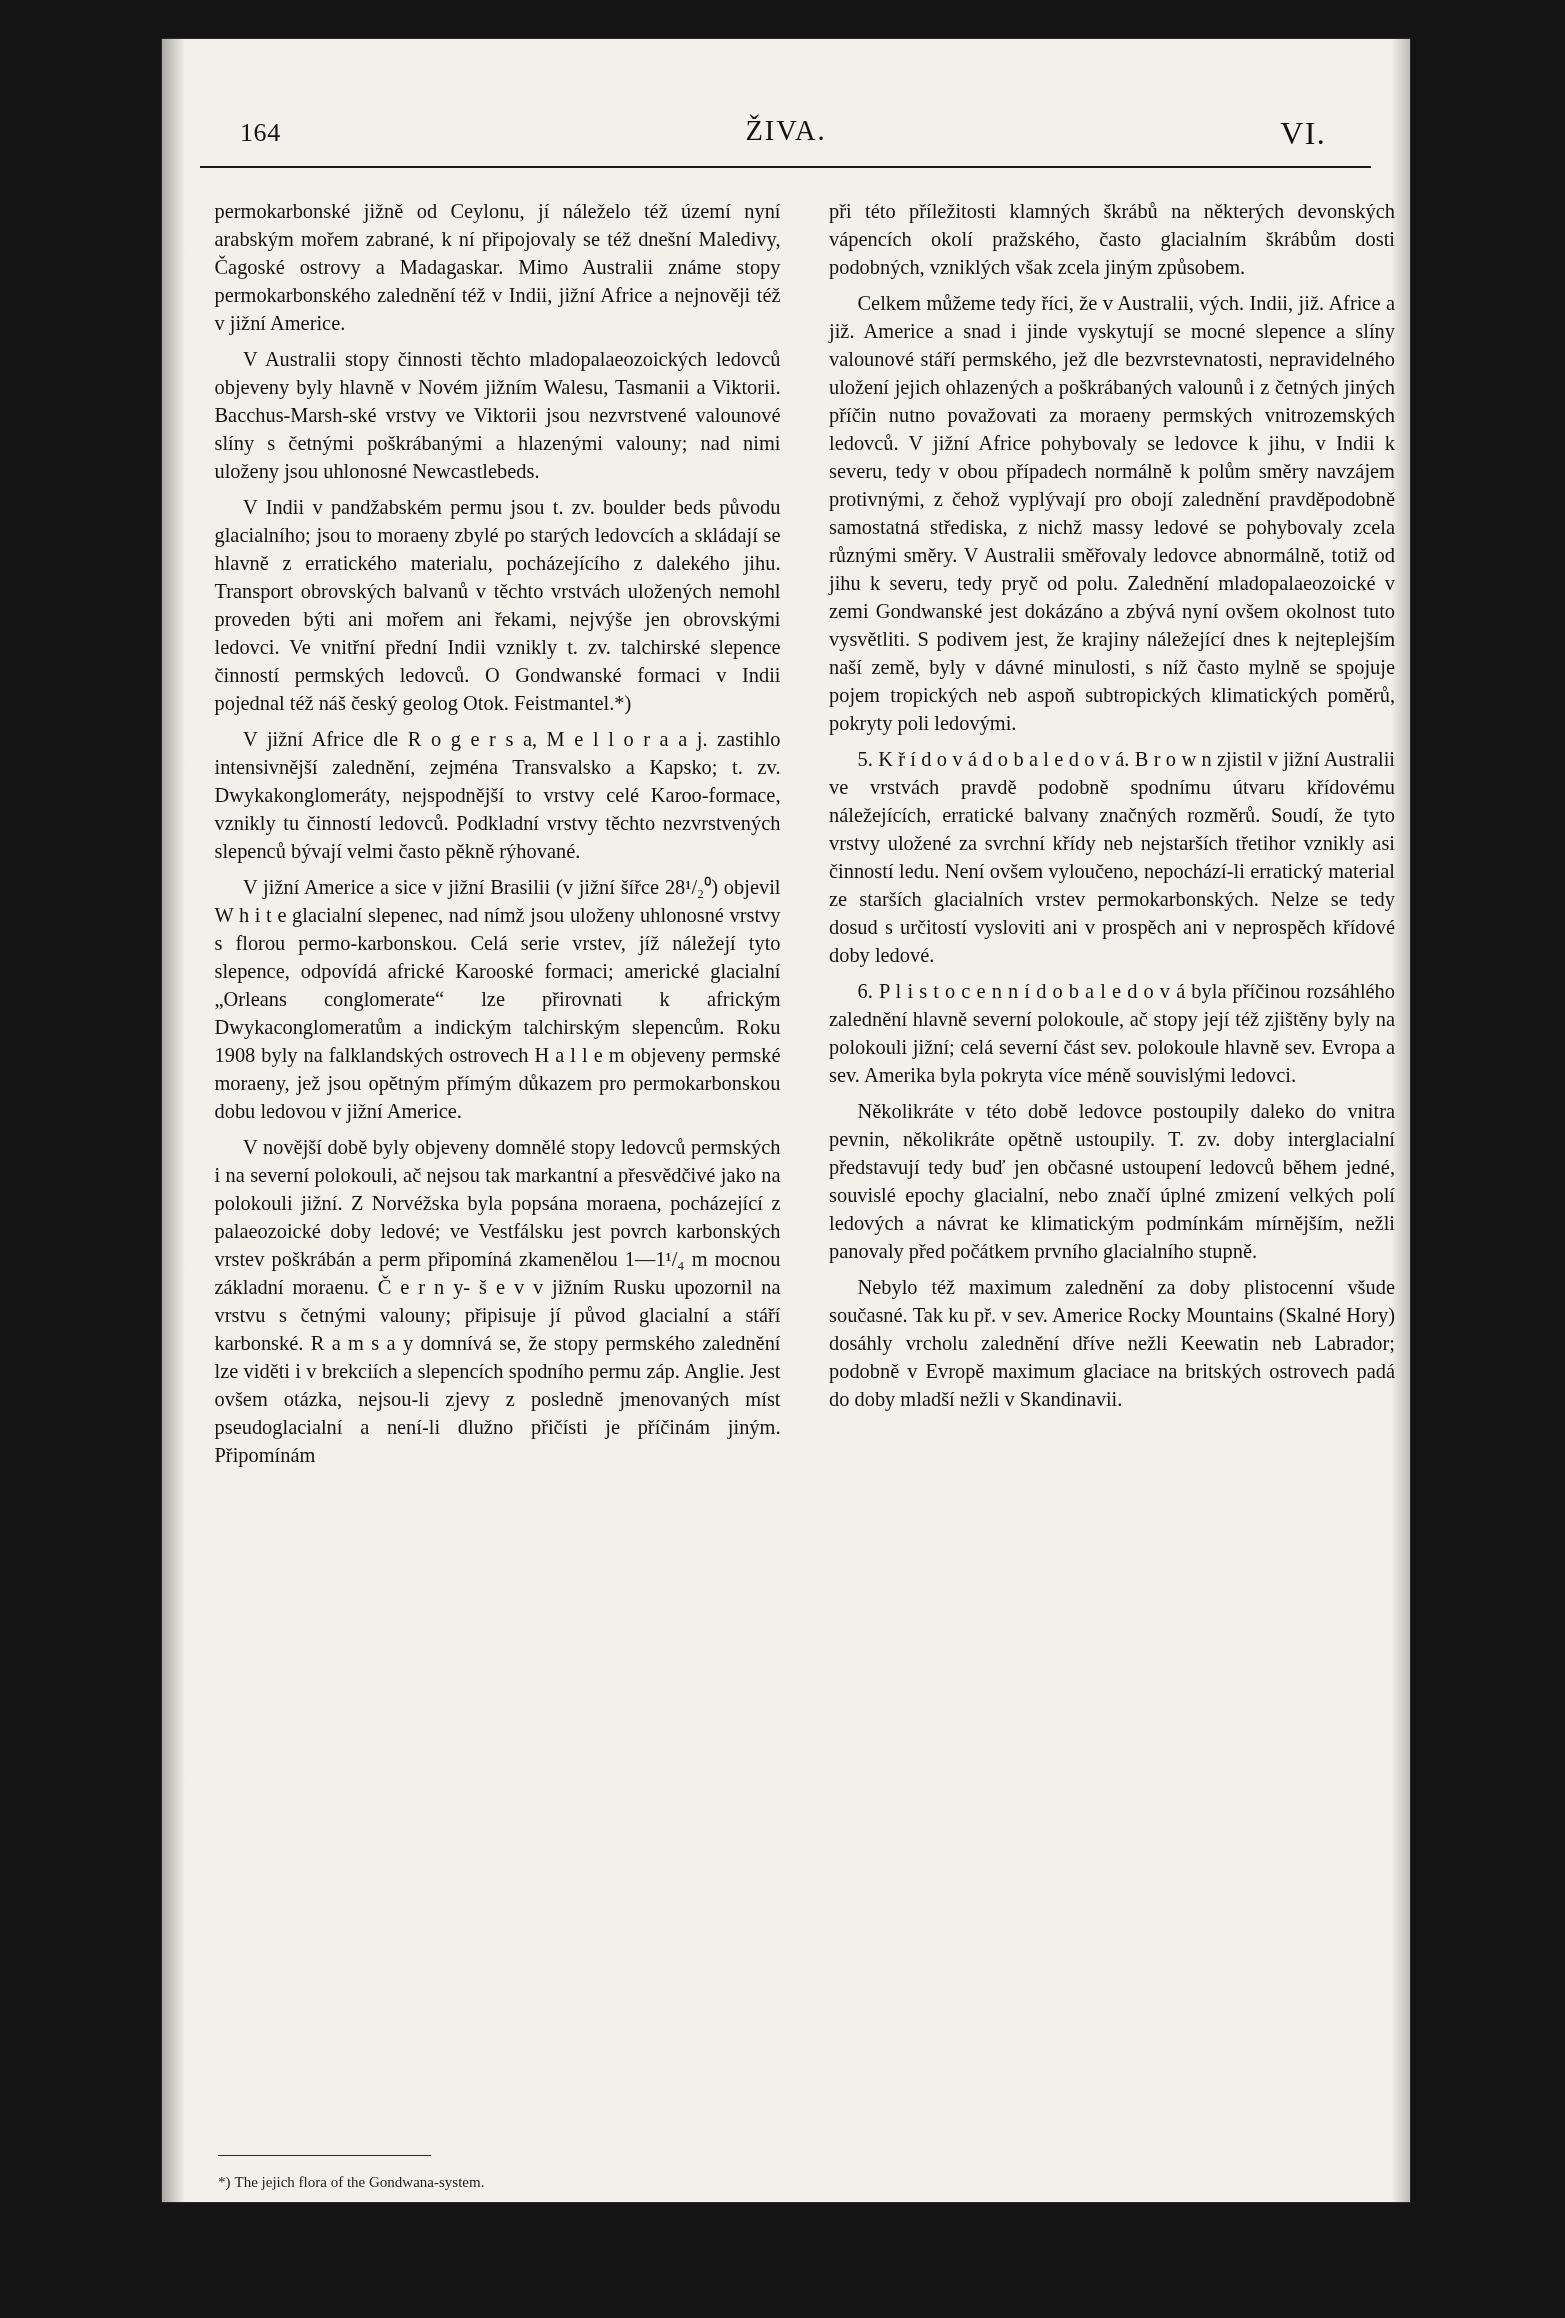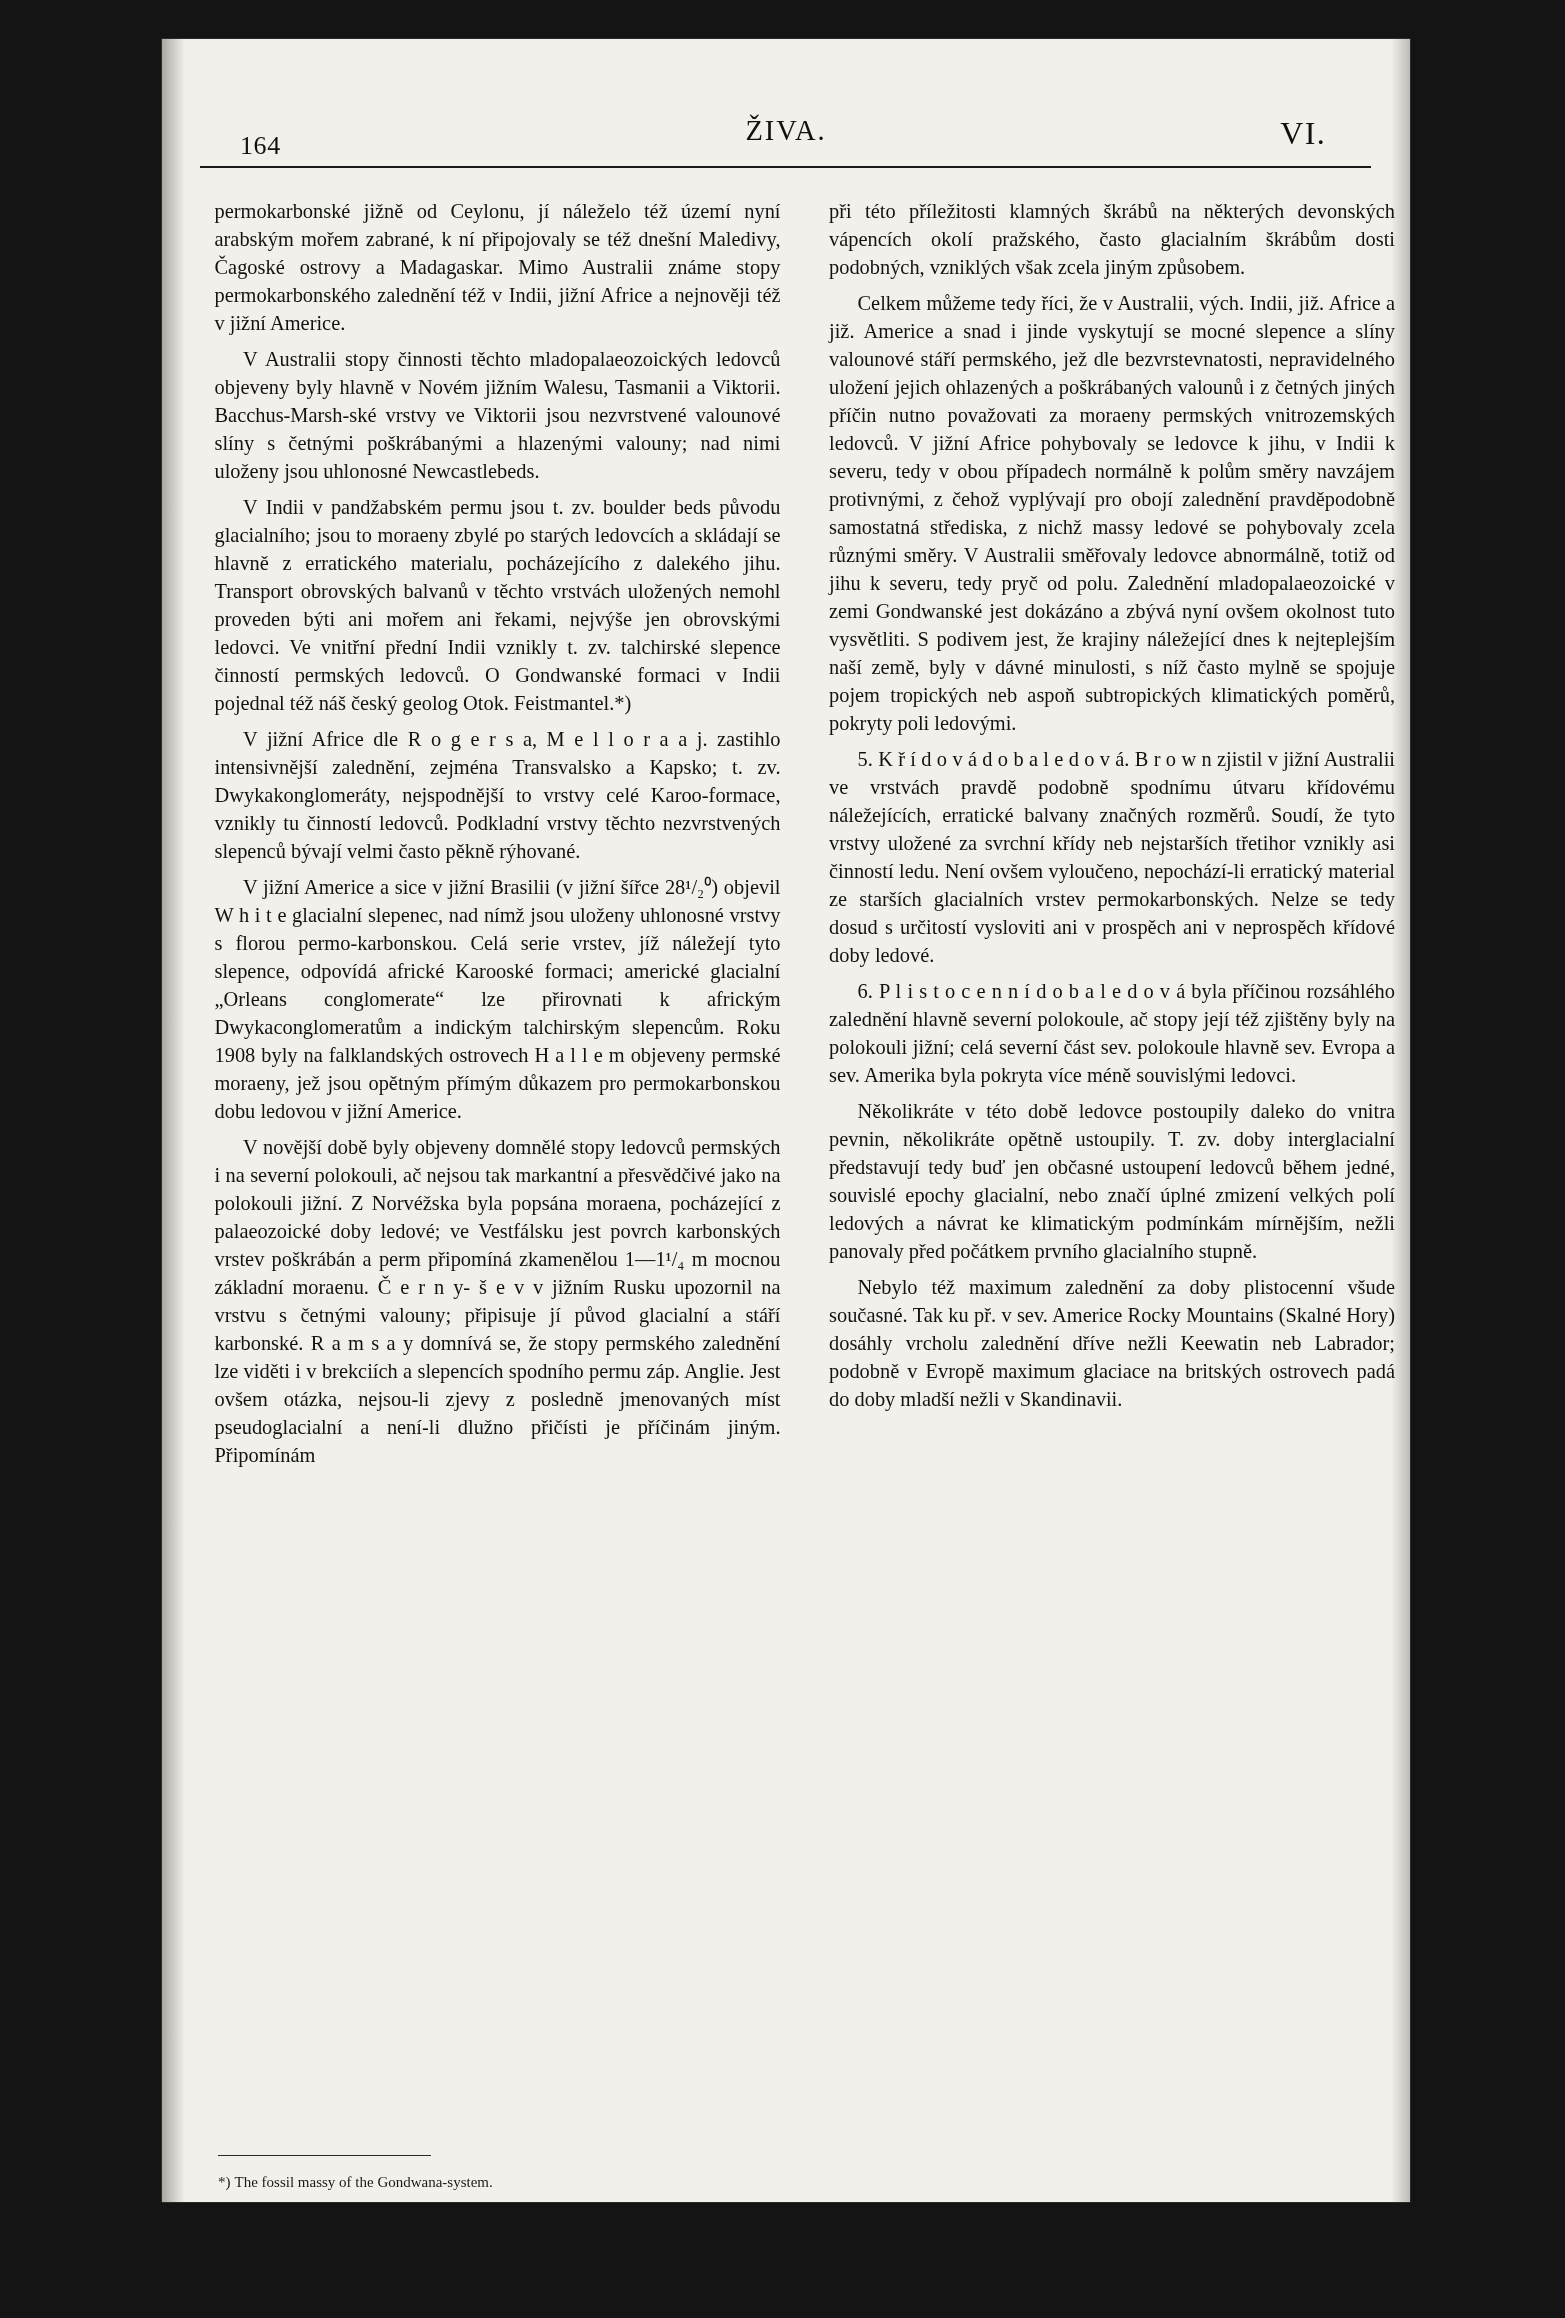--- a/index.html
+++ b/index.html
@@ -52,21 +52,21 @@
   .running-head {
     position: absolute;
     left: 39px;
     right: 39px;
     top: 76px;
     height: 41px;
   }
   .rh-page-number {
     position: absolute;
     left: 39px;
-    top: 16px;
+    top: 3px;
     font-size: 26px;
     letter-spacing: 0.6px;
     color: #111;
   }
   .rh-journal {
     position: absolute;
     left: 0;
     right: 0;
     top: 0;
     text-align: center;
@@ -154,21 +154,21 @@
       <div class="col col-left">
         <p>permokarbonské jižně od Ceylonu, jí náleželo též území nyní arabským mořem zabrané, k ní připojovaly se též dnešní Maledivy, Čagoské ostrovy a Madagaskar. Mimo Australii známe stopy permokarbonského zalednění též v Indii, jižní Africe a nejnověji též v jižní Americe.</p>
         <p class="indent">V Australii stopy činnosti těchto mladopalaeozoických ledovců objeveny byly hlavně v Novém jižním Walesu, Tasmanii a Viktorii. Bacchus-Marsh-ské vrstvy ve Viktorii jsou nezvrstvené valounové slíny s četnými poškrábanými a hlazenými valouny; nad nimi uloženy jsou uhlonosné Newcastlebeds.</p>
         <p class="indent">V Indii v pandžabském permu jsou t. zv. boulder beds původu glacialního; jsou to moraeny zbylé po starých ledovcích a skládají se hlavně z erratického materialu, pocházejícího z dalekého jihu. Transport obrovských balvanů v těchto vrstvách uložených nemohl proveden býti ani mořem ani řekami, nejvýše jen obrovskými ledovci. Ve vnitřní přední Indii vznikly t. zv. talchirské slepence činností permských ledovců. O Gondwanské formaci v Indii pojednal též náš český geolog Otok. Feistmantel.*)</p>
         <p class="indent">V jižní Africe dle R o g e r s a,  M e l l o r a a j. zastihlo intensivnější zalednění, zejména Transvalsko a Kapsko;  t. zv. Dwykakonglomeráty, nejspodnější to vrstvy celé Karoo-formace, vznikly tu činností ledovců. Podkladní vrstvy těchto nezvrstvených slepenců bývají velmi často pěkně rýhované.</p>
         <p class="indent">V jižní Americe a sice v jižní Brasilii (v jižní šířce 28¹/₂⁰) objevil W h i t e glacialní slepenec, nad nímž jsou uloženy uhlonosné vrstvy s florou permo-karbonskou. Celá serie vrstev, jíž náležejí tyto slepence, odpovídá africké Karooské formaci; americké glacialní „Orleans conglomerate“ lze přirovnati k africkým Dwykaconglomeratům a indickým talchirským slepencům. Roku 1908 byly na falklandských ostrovech  H a l l e m objeveny permské moraeny, jež jsou opětným přímým důkazem pro permokarbonskou dobu ledovou v jižní Americe.</p>
         <p class="indent">V novější době byly objeveny domnělé stopy ledovců permských i na severní polokouli, ač nejsou tak markantní a přesvědčivé jako na polokouli jižní. Z Norvéžska byla popsána moraena, pocházející z palaeozoické doby ledové; ve Vestfálsku jest povrch karbonských vrstev poškrábán a perm připomíná zkamenělou 1—1¹/₄ m mocnou základní moraenu.  Č e r n y- š e v  v jižním Rusku upozornil na vrstvu s četnými valouny; připisuje jí původ glacialní a stáří karbonské.  R a m s a y  domnívá se, že stopy permského zalednění lze viděti i v brekciích a slepencích spodního permu záp. Anglie. Jest ovšem otázka, nejsou-li zjevy z posledně jmenovaných míst pseudoglacialní a není-li dlužno přičísti je příčinám jiným. Připomínám</p>
 
         <div class="footnote-rule"></div>
         <div class="footnote">
-          <span class="marker">*)</span><span>The fossil massy of the Gondwana-system.</span>
+          <span class="marker">*)</span><span>The jejich flora of the Gondwana-system.</span>
         </div>
       </div>
 
       <div class="col col-right">
         <p>při této příležitosti klamných škrábů na některých devonských vápencích okolí pražského, často glacialním škrábům dosti podobných, vzniklých však zcela jiným způsobem.</p>
         <p class="indent">Celkem můžeme tedy říci, že v Australii, vých. Indii, již. Africe a již. Americe a snad i jinde vyskytují se mocné slepence a slíny valounové stáří permského, jež dle bezvrstevnatosti, nepravidelného uložení jejich ohlazených a poškrábaných valounů i z četných jiných příčin nutno považovati za moraeny permských vnitrozemských ledovců. V jižní Africe pohybovaly se ledovce k jihu, v Indii k severu, tedy v obou případech normálně k polům směry navzájem protivnými, z čehož vyplývají pro obojí zalednění pravděpodobně samostatná střediska, z nichž massy ledové se pohybovaly zcela různými směry. V Australii směřovaly ledovce abnormálně, totiž od jihu k severu, tedy pryč od polu. Zalednění mladopalaeozoické v zemi Gondwanské jest dokázáno a zbývá nyní ovšem okolnost tuto vysvětliti. S podivem jest, že krajiny náležející dnes k nejteplejším naší země, byly v dávné minulosti, s níž často mylně se spojuje pojem tropických neb aspoň subtropických klimatických poměrů, pokryty poli ledovými.</p>
         <p class="indent">5.  K ř í d o v á   d o b a   l e d o v á.  B r o w n zjistil v jižní Australii ve vrstvách pravdě podobně spodnímu útvaru křídovému náležejících, erratické balvany značných rozměrů. Soudí, že tyto vrstvy uložené za svrchní křídy neb nejstarších třetihor vznikly asi činností ledu. Není ovšem vyloučeno, nepochází-li erratický material ze starších glacialních vrstev permokarbonských. Nelze se tedy dosud s určitostí vysloviti ani v prospěch ani v neprospěch křídové doby ledové.</p>
         <p class="indent">6.  P l i s t o c e n n í   d o b a   l e d o v á  byla příčinou rozsáhlého zalednění hlavně severní polokoule, ač stopy její též zjištěny byly na polokouli jižní; celá severní část sev. polokoule hlavně sev. Evropa a sev. Amerika byla pokryta více méně souvislými ledovci.</p>
         <p class="indent">Několikráte v této době ledovce postoupily daleko do vnitra pevnin, několikráte opětně ustoupily. T. zv. doby interglacialní představují tedy buď jen občasné ustoupení ledovců během jedné, souvislé epochy glacialní, nebo značí úplné zmizení velkých polí ledových a návrat ke klimatickým podmínkám mírnějším, nežli panovaly před počátkem prvního glacialního stupně.</p>
         <p class="indent">Nebylo též maximum zalednění za doby plistocenní všude současné. Tak ku př. v sev. Americe Rocky Mountains (Skalné Hory) dosáhly vrcholu zalednění dříve nežli Keewatin neb Labrador; podobně v Evropě maximum glaciace na britských ostrovech padá do doby mladší nežli v Skandinavii.</p>

